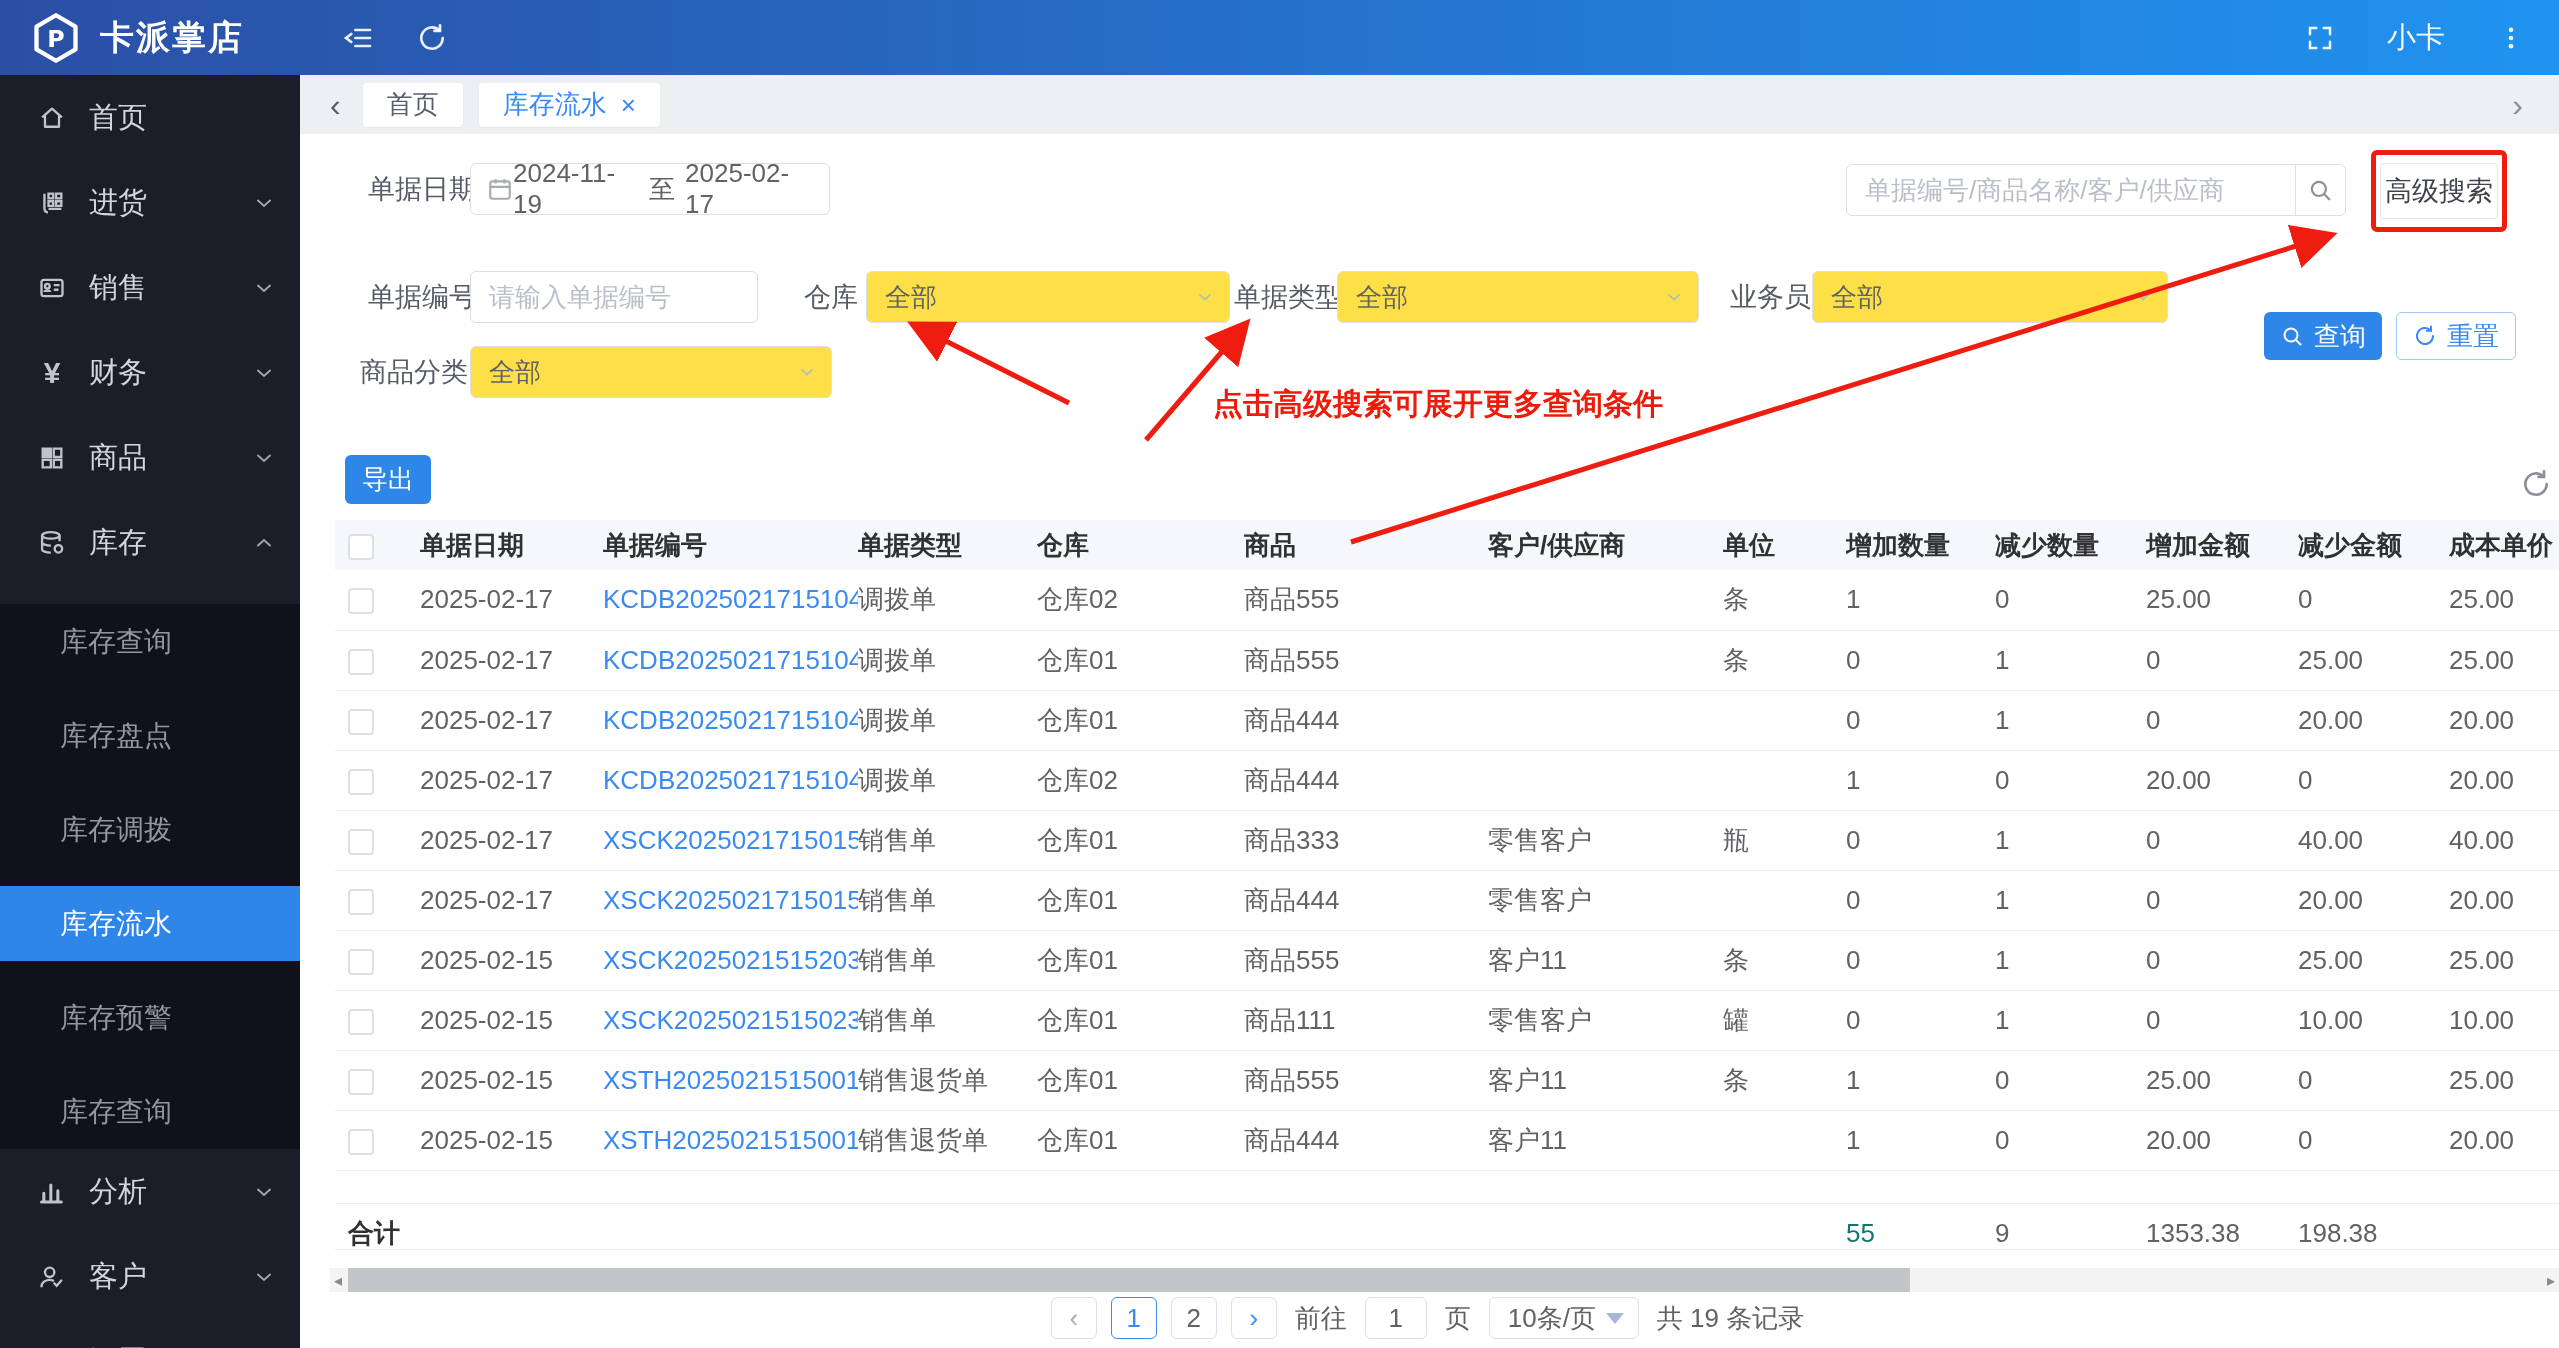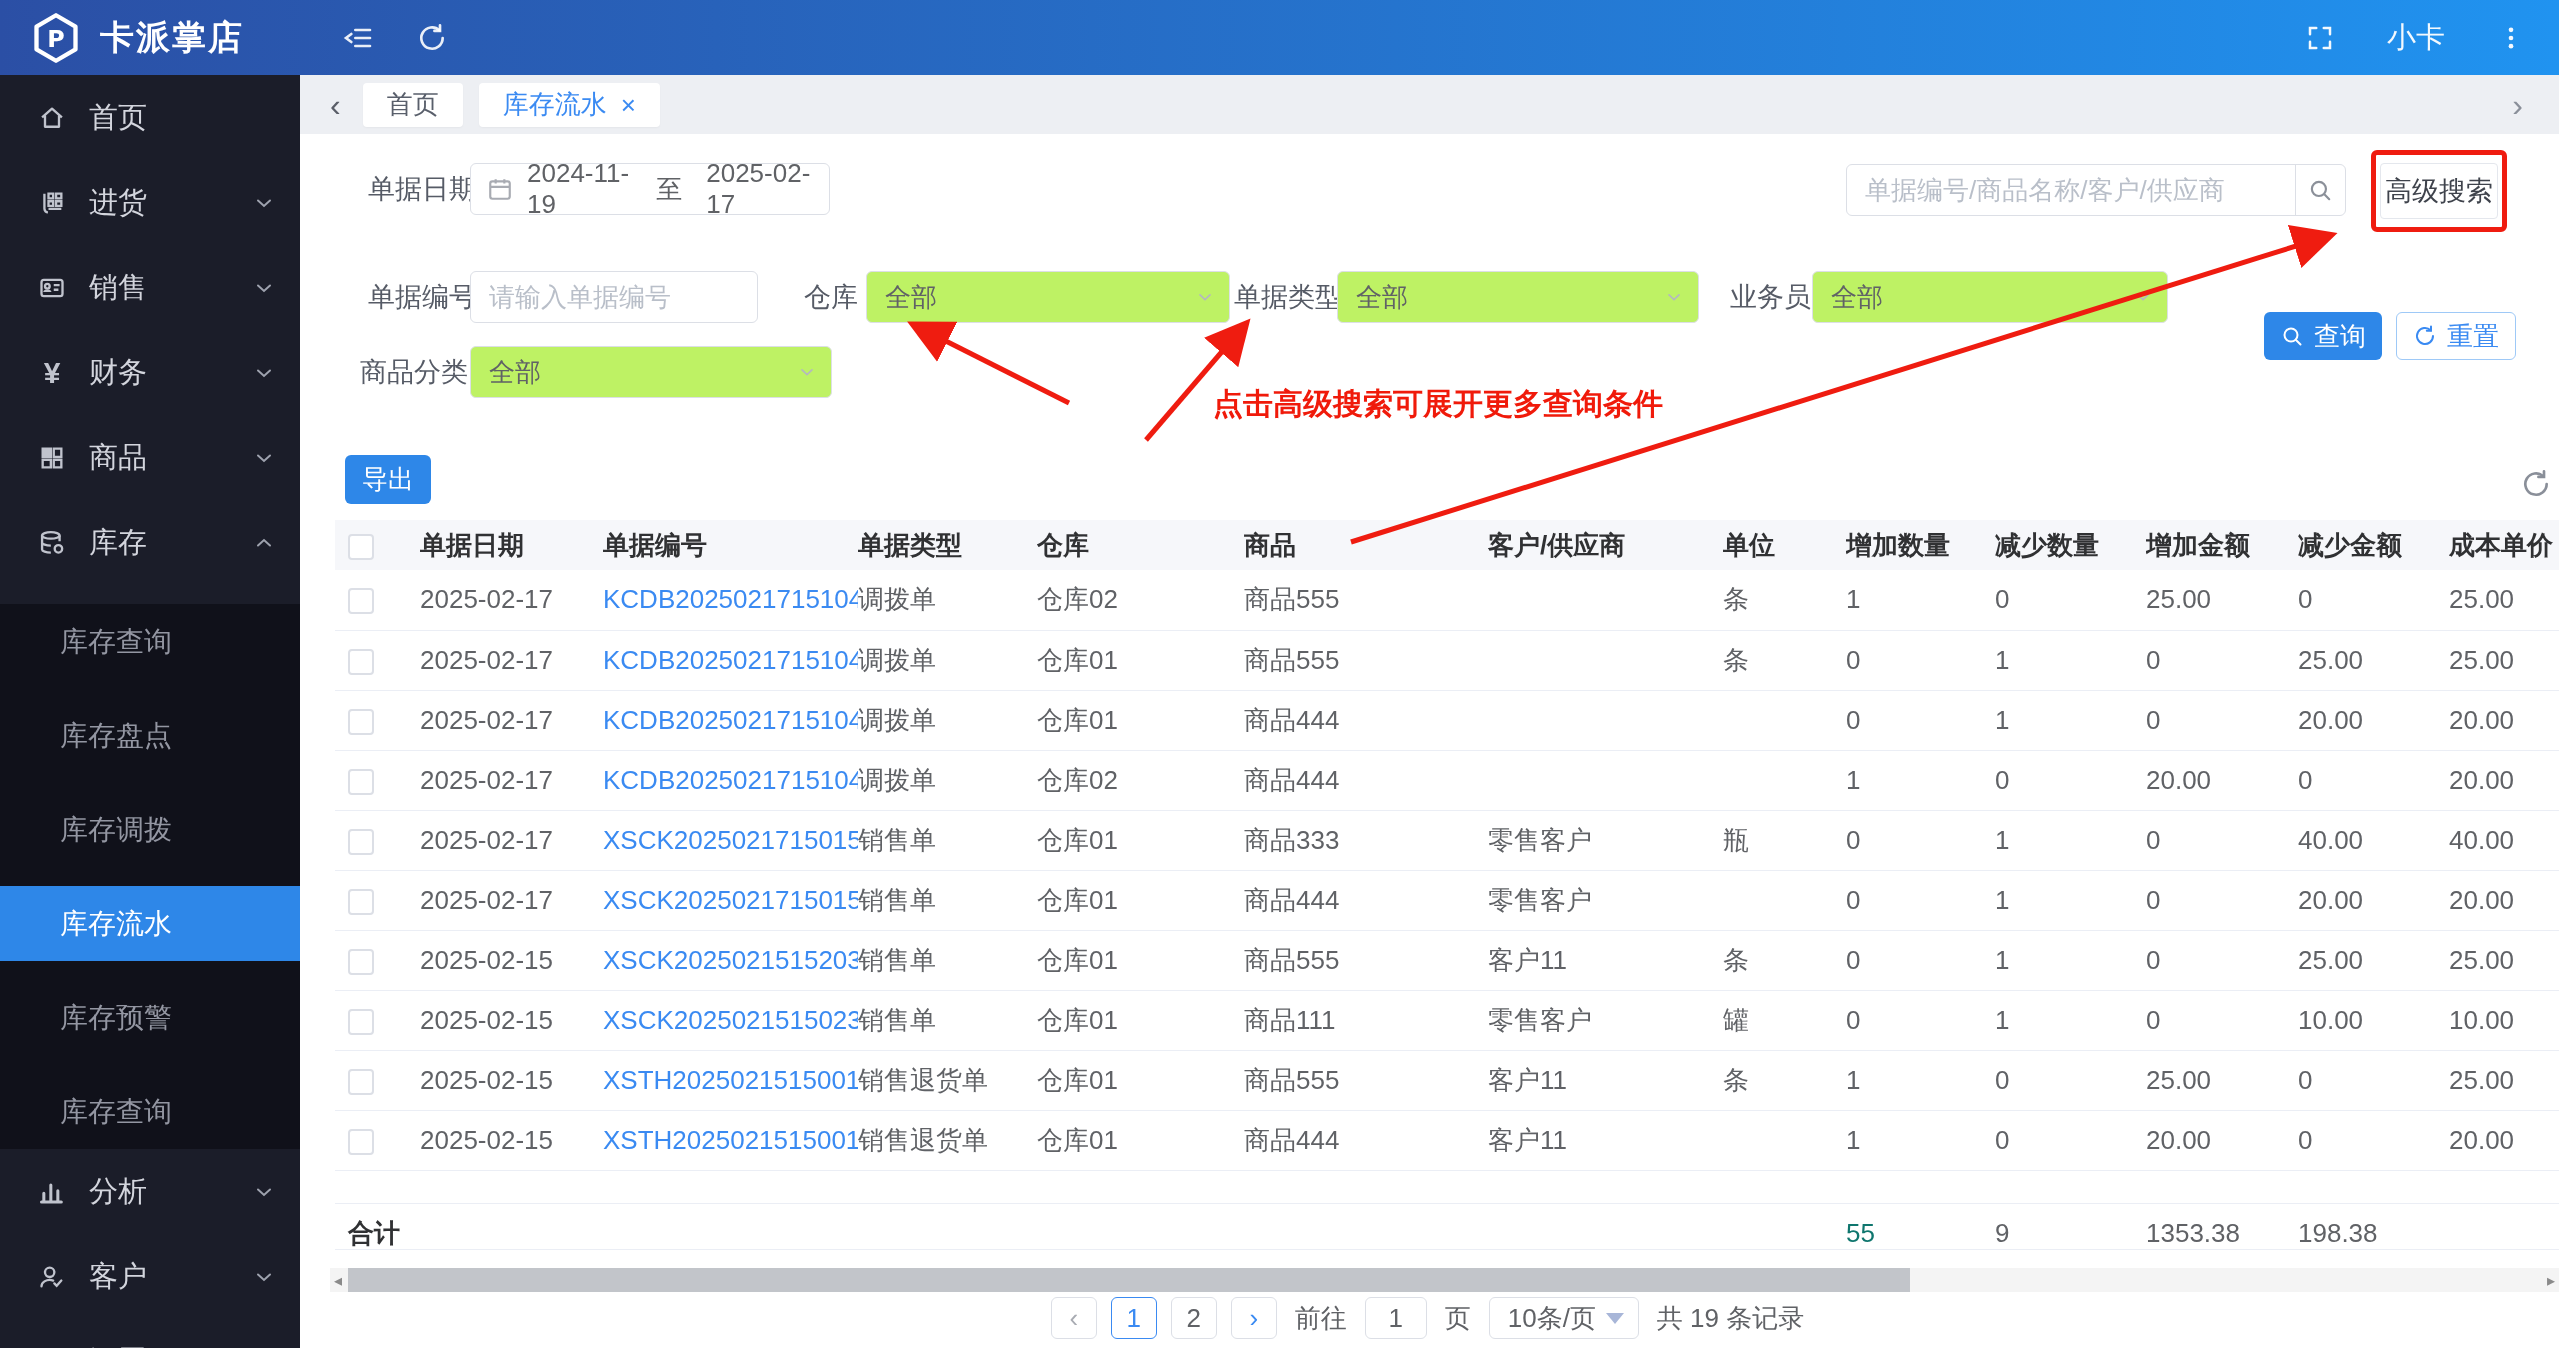--- a/index.html
+++ b/index.html
@@ -44,24 +44,24 @@
 
   
   .content { flex:1; position:relative; background:#fff; overflow:hidden; }
   .flabel { position:absolute; height:52px; line-height:52px; font-size:27px; color:#565b66; }
   .finput { position:absolute; height:52px; border:1px solid #dcdfe6; border-radius:6px; background:#fff;
             display:flex; align-items:center; font-size:26px; color:#606266; }
   .finput input { border:none; outline:none; width:100%; height:100%; font-size:26px; color:#606266;
                   padding:0 18px; background:transparent; border-radius:6px;
                   font-family:"Liberation Sans","DejaVu Sans",sans-serif; }
   .finput input::placeholder { color:#b9bfc9; }
-  .fselect { position:absolute; height:52px; border:1px solid #dcdfe6; border-radius:6px; background:#bef264;
+  .fselect { position:absolute; height:52px; border:1px solid #dcdfe6; border-radius:6px; background:#fde047;
              display:flex; align-items:center; padding:0 46px 0 18px; font-size:26px; color:#606266; cursor:pointer; }
   .fselect .sel-arrow { position:absolute; right:14px; color:#b4b8c0; display:flex; }
-  .date-range { padding:4px 16px; gap:14px; }
+  .date-range { padding:4px 16px; }
   .date-range .cal { color:#a8abb2; display:flex; }
   .date-sep { color:#606266; padding:0 10px; }
   .search-wrap { padding:0; }
   .search-wrap input { border-radius:6px 0 0 6px; }
   .search-suffix { width:56px; height:100%; border-left:1px solid #dcdfe6; display:flex; align-items:center;
                    justify-content:center; color:#8b9099; cursor:pointer; }
   .adv-outline { position:absolute; border:5px solid #ef1c10; border-radius:6px; display:flex; align-items:center; justify-content:center; }
   .adv-btn { width:118px; height:56px; background:#fff; border:1px solid #e4e7ed; border-radius:4px;
              font-size:27px; color:#3f434c; display:flex; align-items:center; justify-content:center; cursor:pointer; }
   .btn { position:absolute; height:48px; border-radius:6px; font-size:26px; display:flex; align-items:center;

